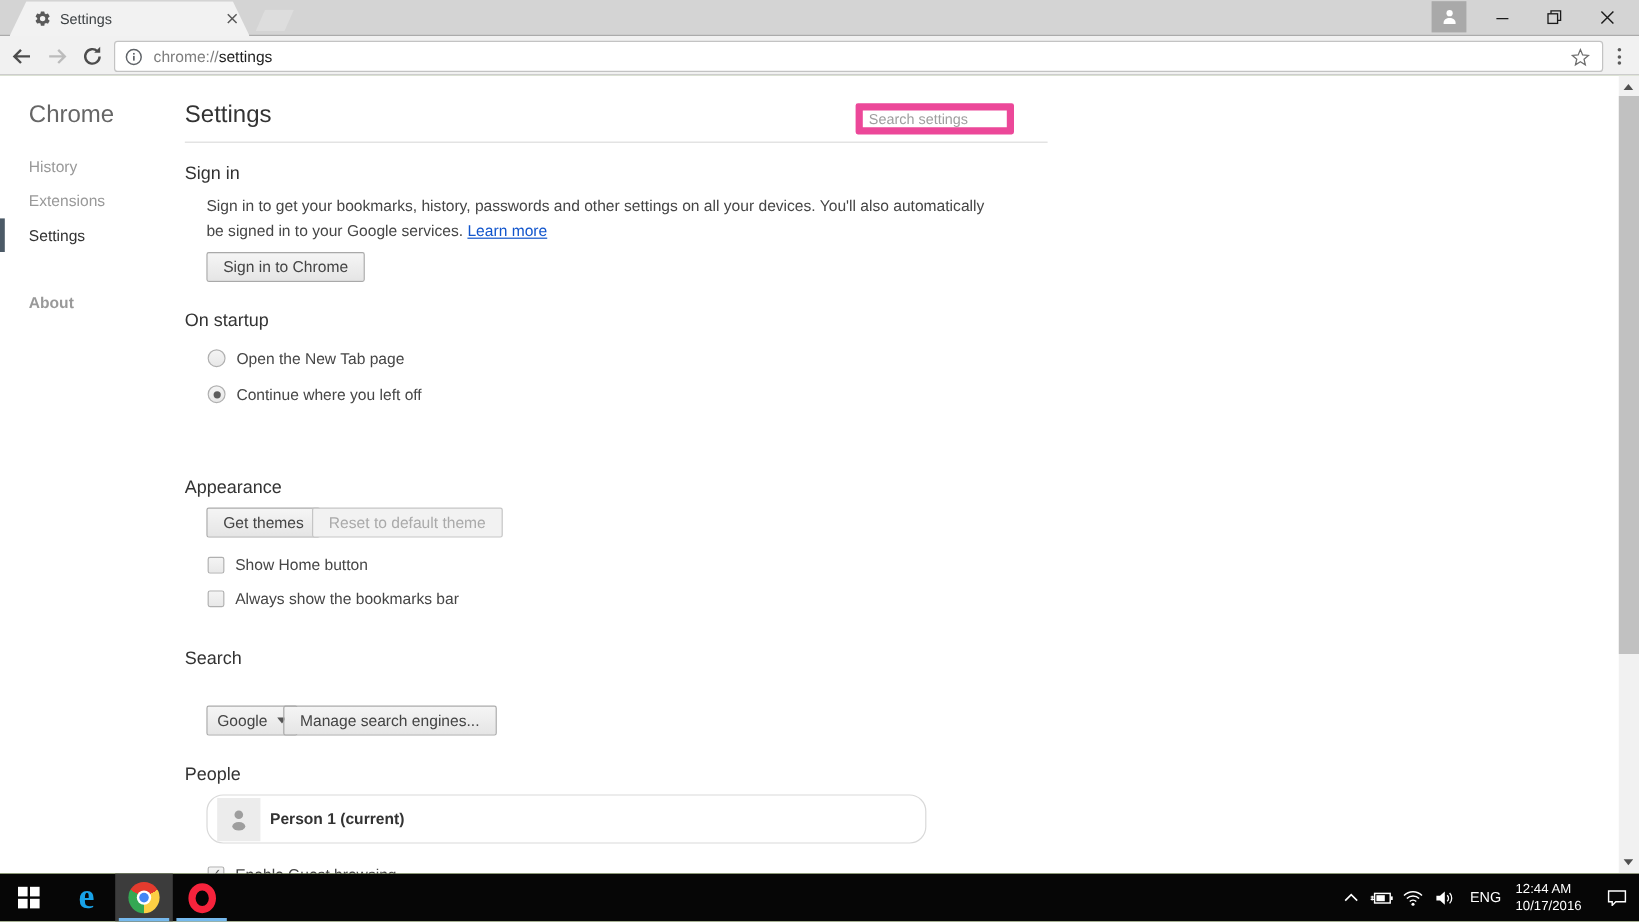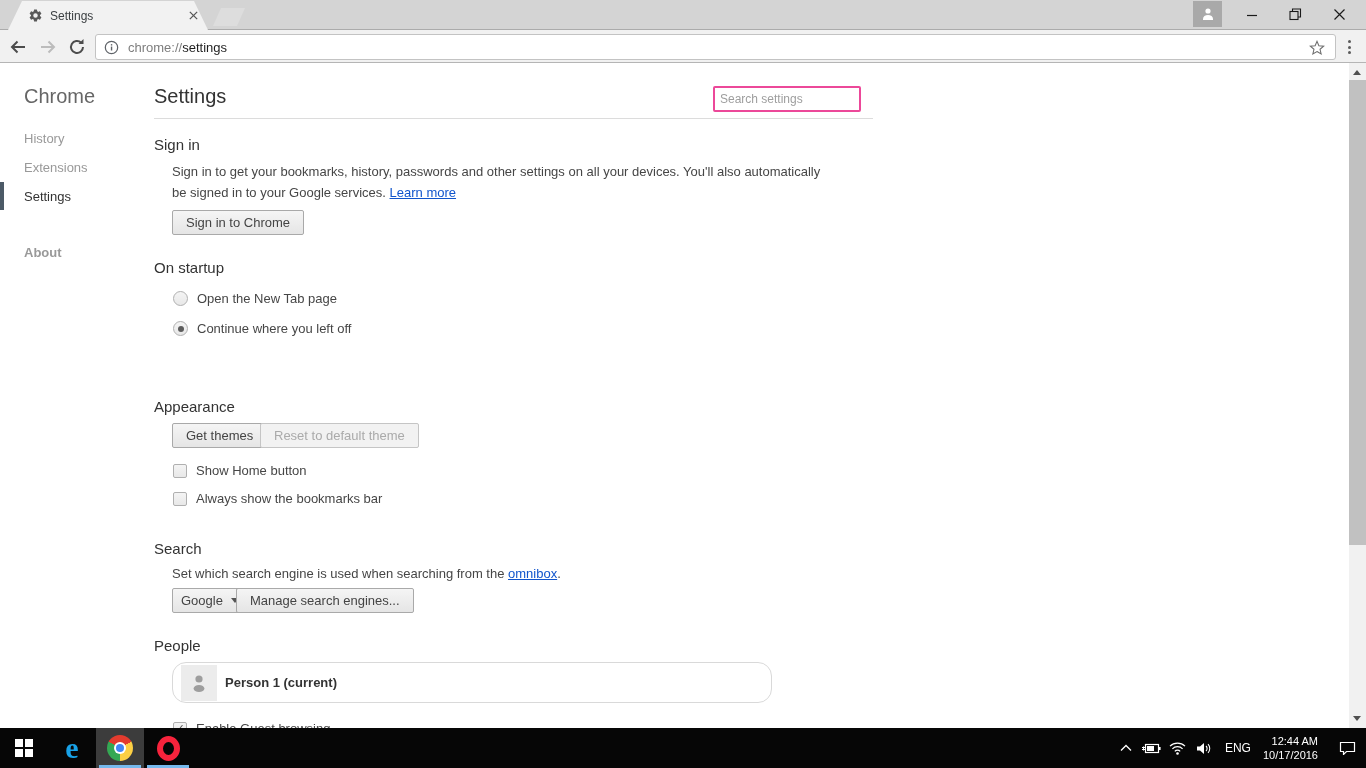--- a/index.html
+++ b/index.html
@@ -32,21 +32,21 @@
 
   
   .content { position:absolute; left:0; top:63px; width:1366px; height:665px; background:#fff; overflow:hidden; }
 
   .sidebar-title { position:absolute; left:24px; top:22px; font-size:20px; color:#666; }
   .nav-item { position:absolute; left:24px; font-size:13px; color:#999; cursor:pointer; }
   .nav-hist { top:68px; } .nav-ext { top:97px; } .nav-set { top:126px; color:#323232; } .nav-about { top:182px;font-weight:bold; }
   .nav-indicator { position:absolute; left:0; top:119px; width:4px; height:28px; background:#4c5a67; }
 
   .page-title { position:absolute; left:154px; top:22px; font-size:20px; color:#333; }
-  .search-box { position:absolute; left:713px; top:23px; width:148px; height:26px; border:2px solid #ec4899; border-radius:2px; font-size:12px; color:#333; padding:0 5px; outline:none; font-family:"Liberation Sans",sans-serif; }
+  .search-box { position:absolute; left:713px; top:23px; width:132px; height:26px; border:6px solid #ec4899; border-radius:2px; font-size:12px; color:#333; padding:0 5px; outline:none; font-family:"Liberation Sans",sans-serif; }
   .search-box::placeholder { color:#9e9e9e; }
   .head-divider { position:absolute; left:154px; top:55px; width:719px; height:1px; background:#dcdcdc; }
 
   .sec-head { position:absolute; left:154px; font-size:15px; color:#333; }
   .body-text { position:absolute; left:172px; font-size:13px; color:#464646; }
   a.lnk { color:#15c; text-decoration:underline; cursor:pointer; }
   a.lnk-plain { color:#2965c6; text-decoration:none; cursor:pointer; }
 
   .btn { position:absolute; height:25px; padding:0 13px; font-size:13px; color:#444; font-family:"Liberation Sans",sans-serif;
          background:linear-gradient(#f5f5f5,#e5e5e5); border:1px solid #a9a9a9; border-radius:2px; cursor:pointer; }
@@ -80,21 +80,21 @@
   .win-logo i { background:#fff; }
   .edge-e { font-size:30px; font-weight:bold; color:#18a2e8; line-height:30px; font-family:"Liberation Serif",serif; }
   .chrome-logo { position:relative; width:26px; height:26px; border-radius:50%;
                  background:conic-gradient(from -60deg, #e33b2e 0 120deg, #fccf44 120deg 240deg, #34a853 240deg 360deg); }
   .chrome-logo .hub { position:absolute; left:7px; top:7px; width:12px; height:12px; border-radius:50%; background:#fff; }
   .chrome-logo .hub::after { content:""; position:absolute; left:2px; top:2px; width:8px; height:8px; border-radius:50%; background:#4286f5; }
   .opera-logo { width:23px; height:25px; border:6px solid #f7233c; border-radius:50%; }
   .tray { margin-left:auto; display:flex; align-items:center; color:#fff; }
   .tray-ico { width:26px; height:40px; display:flex; align-items:center; justify-content:center; cursor:pointer; }
   .tray-lang { font-size:12px; padding:0 8px; cursor:pointer; }
-  .tray-clock { font-size:11px; text-align:right; line-height:14px; padding:0 10px 0 4px; cursor:pointer; }
+  .tray-clock { font-size:11px; text-align:left; line-height:14px; padding:0 10px 0 4px; cursor:pointer; }
   .tray-action { width:38px; height:40px; display:flex; align-items:center; justify-content:center; cursor:pointer; }
 </style>
 </head>
 <body>
 
 <div id="screen">
 
   <div class="titlebar">
     <div class="tab">
       <svg class="tab-gear" viewBox="0 0 24 24">
@@ -202,23 +202,20 @@
     <div class="check-row" style="top:400px;">
       <span class="checkbox"></span>
       <span class="ctl-label">Show Home button</span>
     </div>
     <div class="check-row" style="top:428px;">
       <span class="checkbox"></span>
       <span class="ctl-label">Always show the bookmarks bar</span>
     </div>
 
     <div class="sec-head" style="top:477px;">Search</div>
-    <div class="body-text" style="top:503px;">
-      <span>Set which search engine is used when searching from the </span><a class="lnk">omnibox</a><span>.</span>
-    </div>
     <div class="select-btn" style="top:525px;">
       <span>Google</span>
       <span class="sel-arrow"></span>
     </div>
     <button class="btn" style="left:236px; top:525px;">Manage search engines...</button>
 
     <div class="sec-head" style="top:574px;">People</div>
     <div class="person-box">
       <div class="person-avatar">
         <svg width="24" height="24" viewBox="0 0 24 24">

